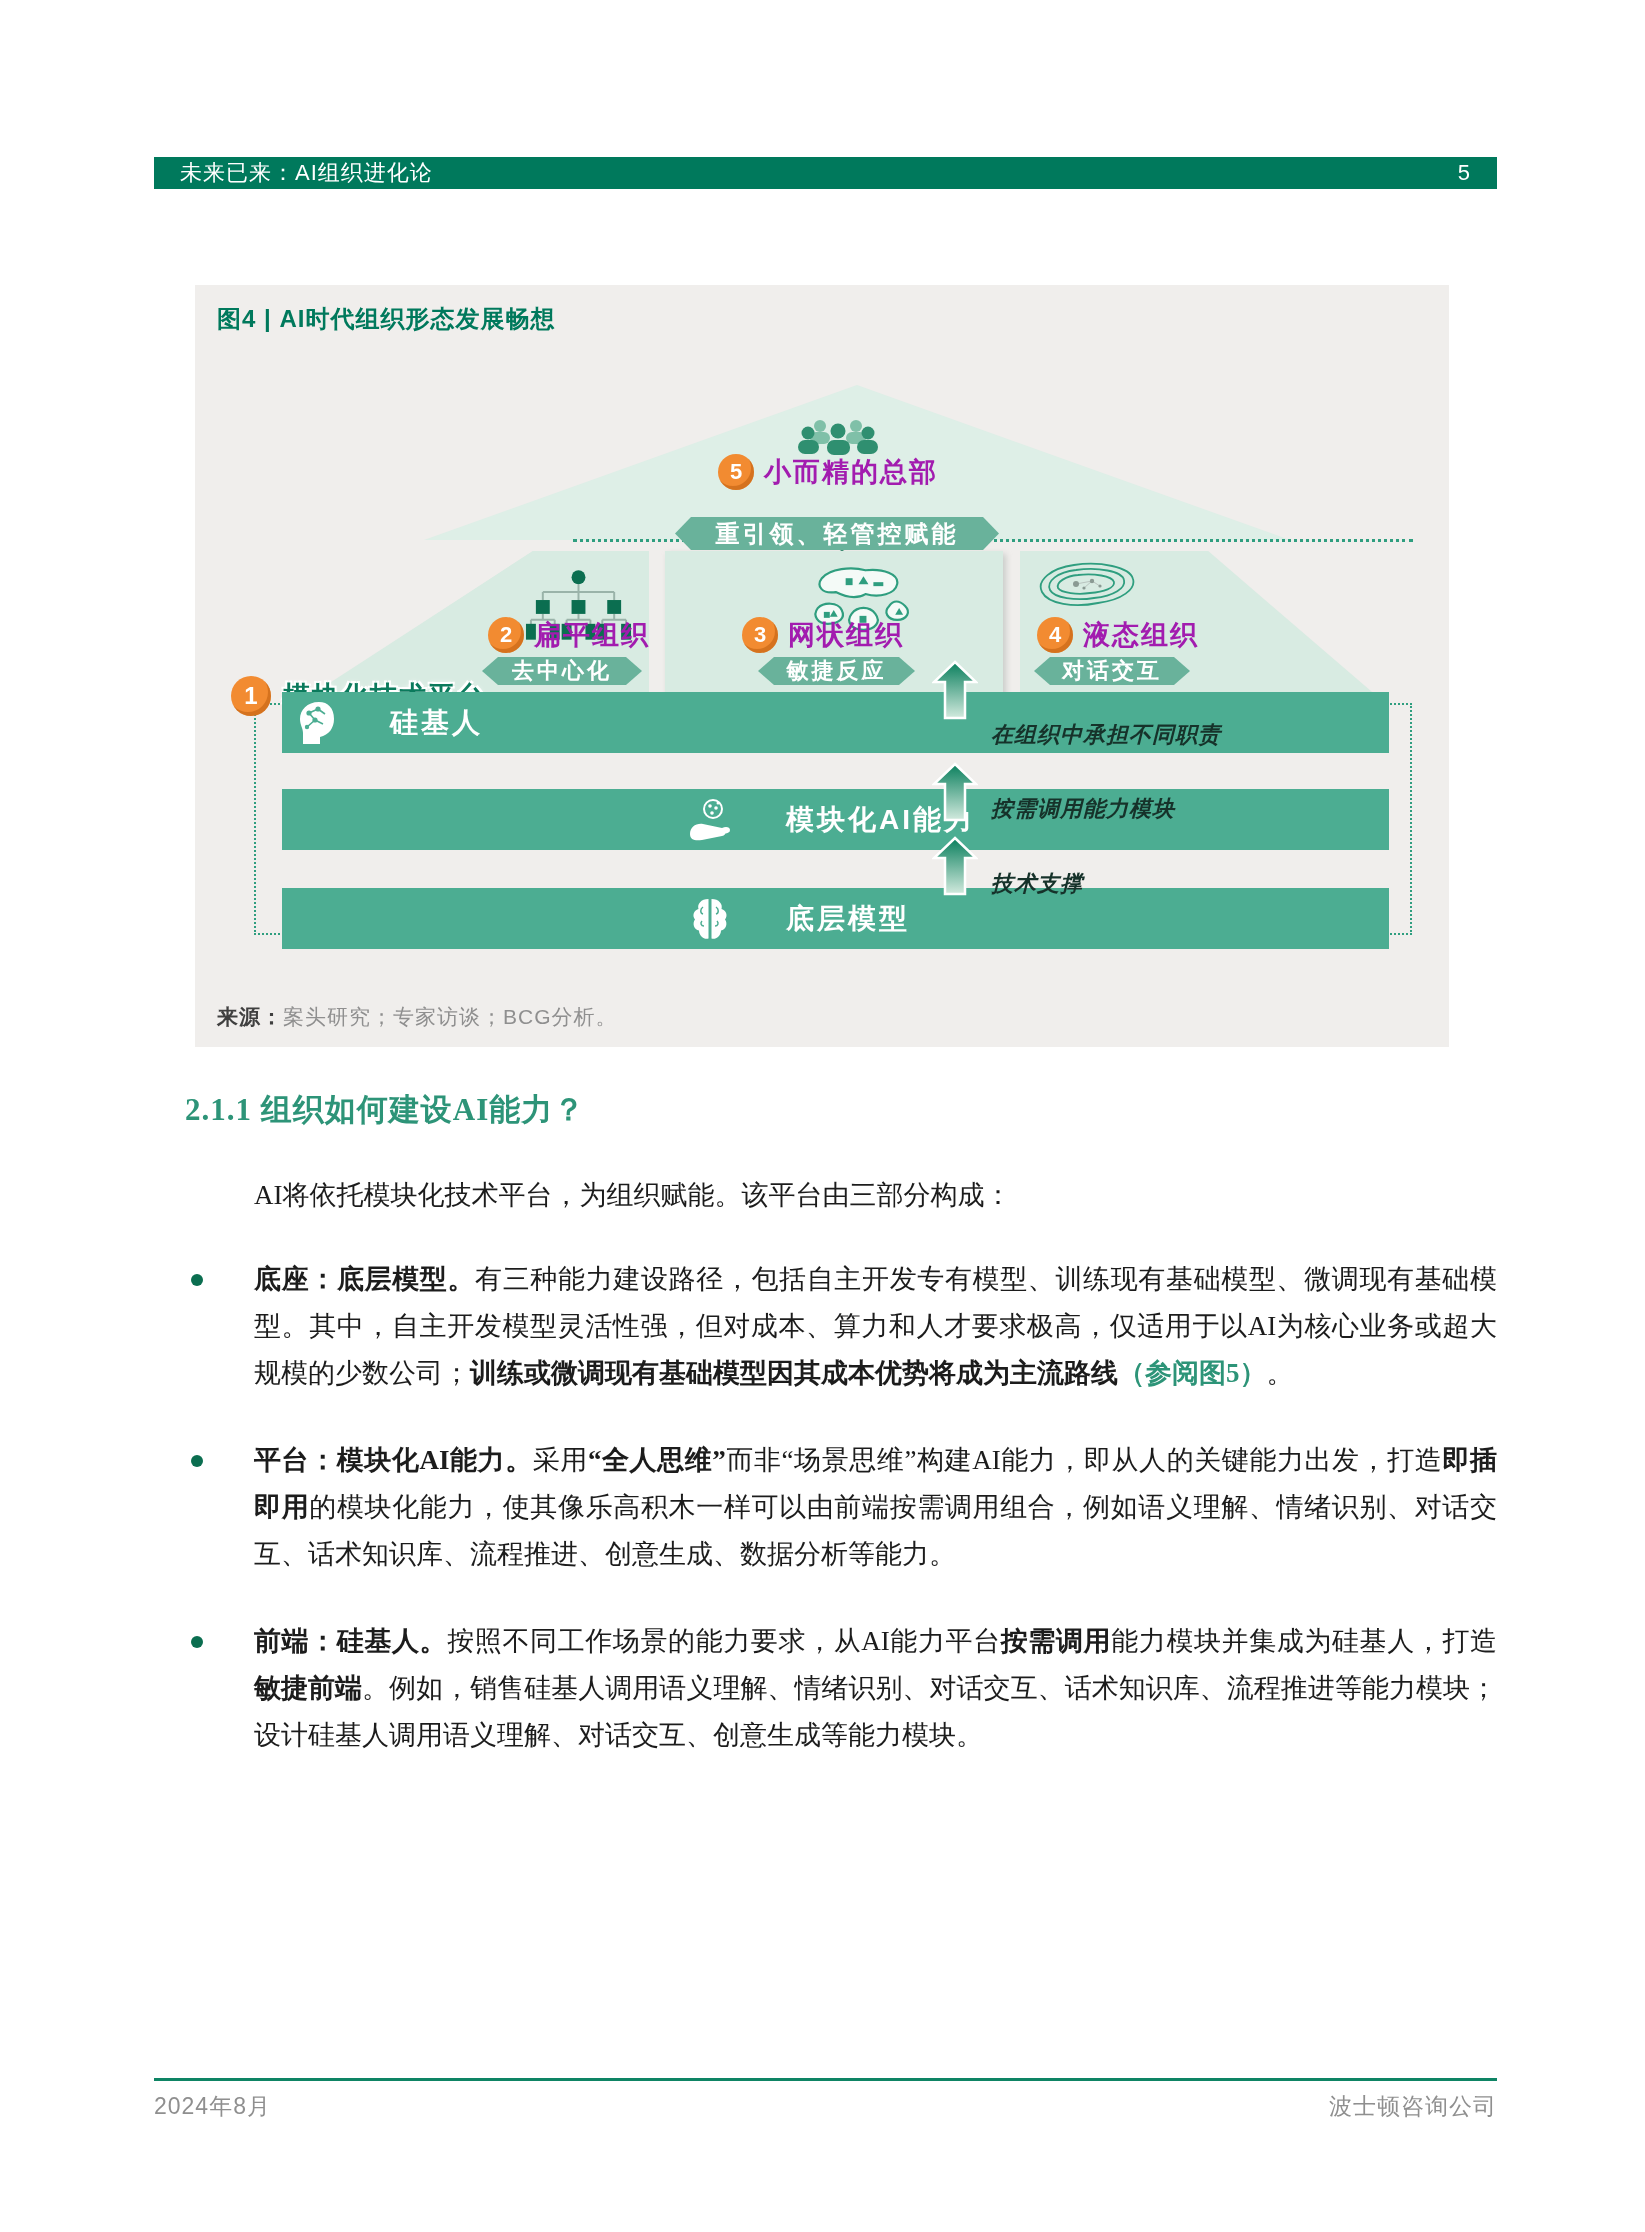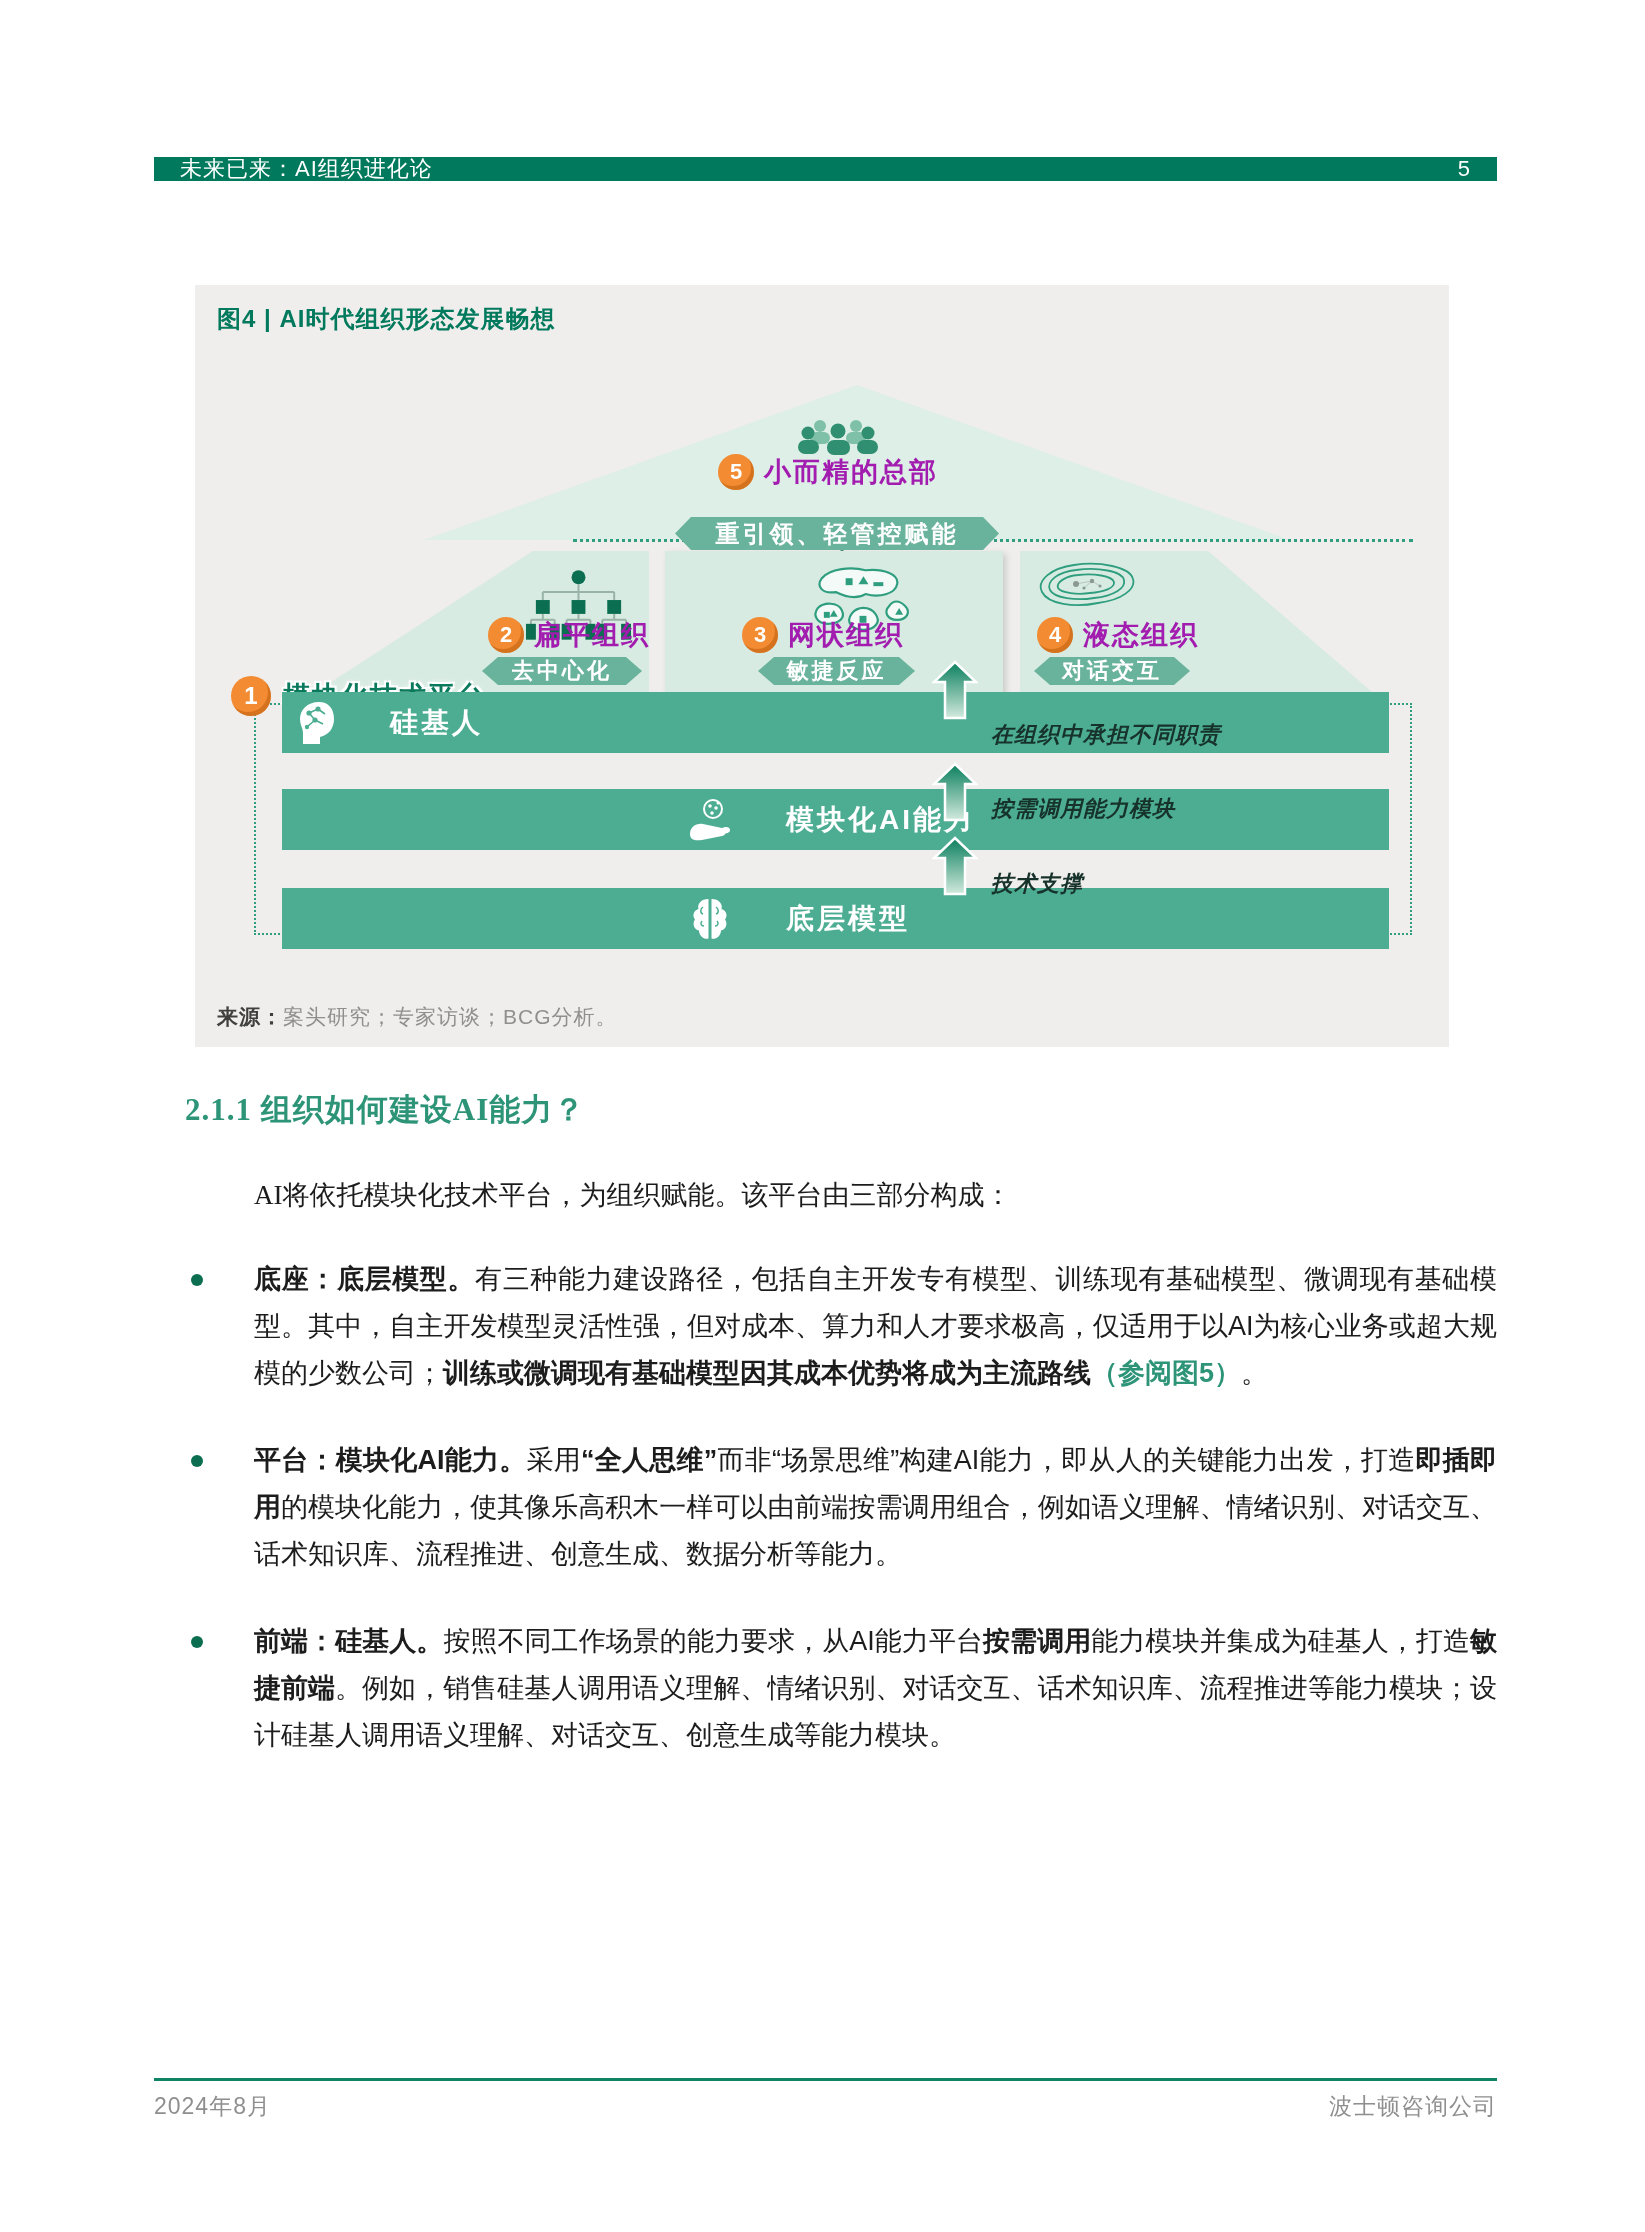--- a/index.html
+++ b/index.html
@@ -1,19 +1,19 @@
 <!DOCTYPE html>
 <html><head>
 <meta charset="utf-8">
 <style>
   html,body{margin:0;padding:0;background:#fff;}
   .page{position:relative;width:1646px;height:2233px;background:#ffffff;overflow:hidden;font-family:"Liberation Sans",sans-serif;}
 
   
-  .topbar{position:absolute;left:154px;top:157px;width:1343px;height:24px;background:#00795c;color:#fff;
+  .topbar{position:absolute;left:154px;top:157px;width:1343px;height:32px;background:#00795c;color:#fff;
           display:flex;align-items:center;justify-content:space-between;padding:0 26px;box-sizing:border-box;
           font-size:22px;letter-spacing:1px;}
 
   
   .figure{position:absolute;left:195px;top:285px;width:1254px;height:762px;background:#f0eeec;}
   .fig-title{position:absolute;left:22px;top:18px;font-size:24px;font-weight:bold;color:#00795c;letter-spacing:1px;}
 
   .tri{position:absolute;left:229px;top:100px;width:866px;height:155px;background:#deefe7;
        clip-path:polygon(50% 0,100% 100%,0 100%);filter:drop-shadow(0 5px 5px rgba(130,140,135,.45));}
   .wedge{position:absolute;left:92px;top:266px;width:246px;height:161px;background:#d8ebe2;
@@ -67,21 +67,21 @@
   .a1{top:375px;}.a2{top:477px;}.a3{top:551px;}
   .ann{position:absolute;left:796px;color:#16322a;font-family:"Liberation Serif",serif;font-style:italic;font-weight:bold;font-size:22px;letter-spacing:1px;}
   .ann1{top:435px;}.ann2{top:509px;}.ann3{top:584px;}
 
   .src{position:absolute;left:22px;top:718px;font-size:21px;color:#8f8f8f;letter-spacing:1px;}
   .src .src-label{color:#3f3f3f;font-weight:bold;}
 
   
   .sec-heading{position:absolute;left:185px;top:1089px;font-family:"Liberation Serif",serif;font-weight:bold;font-size:31px;color:#2d9478;letter-spacing:1px;}
   .intro{position:absolute;left:254px;top:1172px;width:1244px;font-family:"Liberation Serif",serif;font-size:27px;line-height:47px;color:#1c1c1c;}
-  .bullets{position:absolute;left:185px;top:1256px;width:1312px;font-family:Liberation Sans, sans-serif;font-size:27px;line-height:47px;color:#1c1c1c;}
+  .bullets{position:absolute;left:185px;top:1256px;width:1312px;font-family:Liberation Serif, serif;font-size:27px;line-height:47px;color:#1c1c1c;}
   .bullet{position:relative;padding-left:69px;margin-bottom:40px;text-align:justify;}
   .dot{position:absolute;left:6px;top:18px;width:12px;height:12px;border-radius:50%;background:#0b6e50;}
   .b{font-weight:bold;}
   .g{color:#2d9478;cursor:pointer;}
 
   
   .foot-line{position:absolute;left:154px;top:2078px;width:1343px;height:3px;background:#0e8464;}
   .foot{position:absolute;left:154px;top:2091px;width:1343px;display:flex;justify-content:space-between;
         font-size:23px;color:#8f8f8f;letter-spacing:1px;}
 </style>

